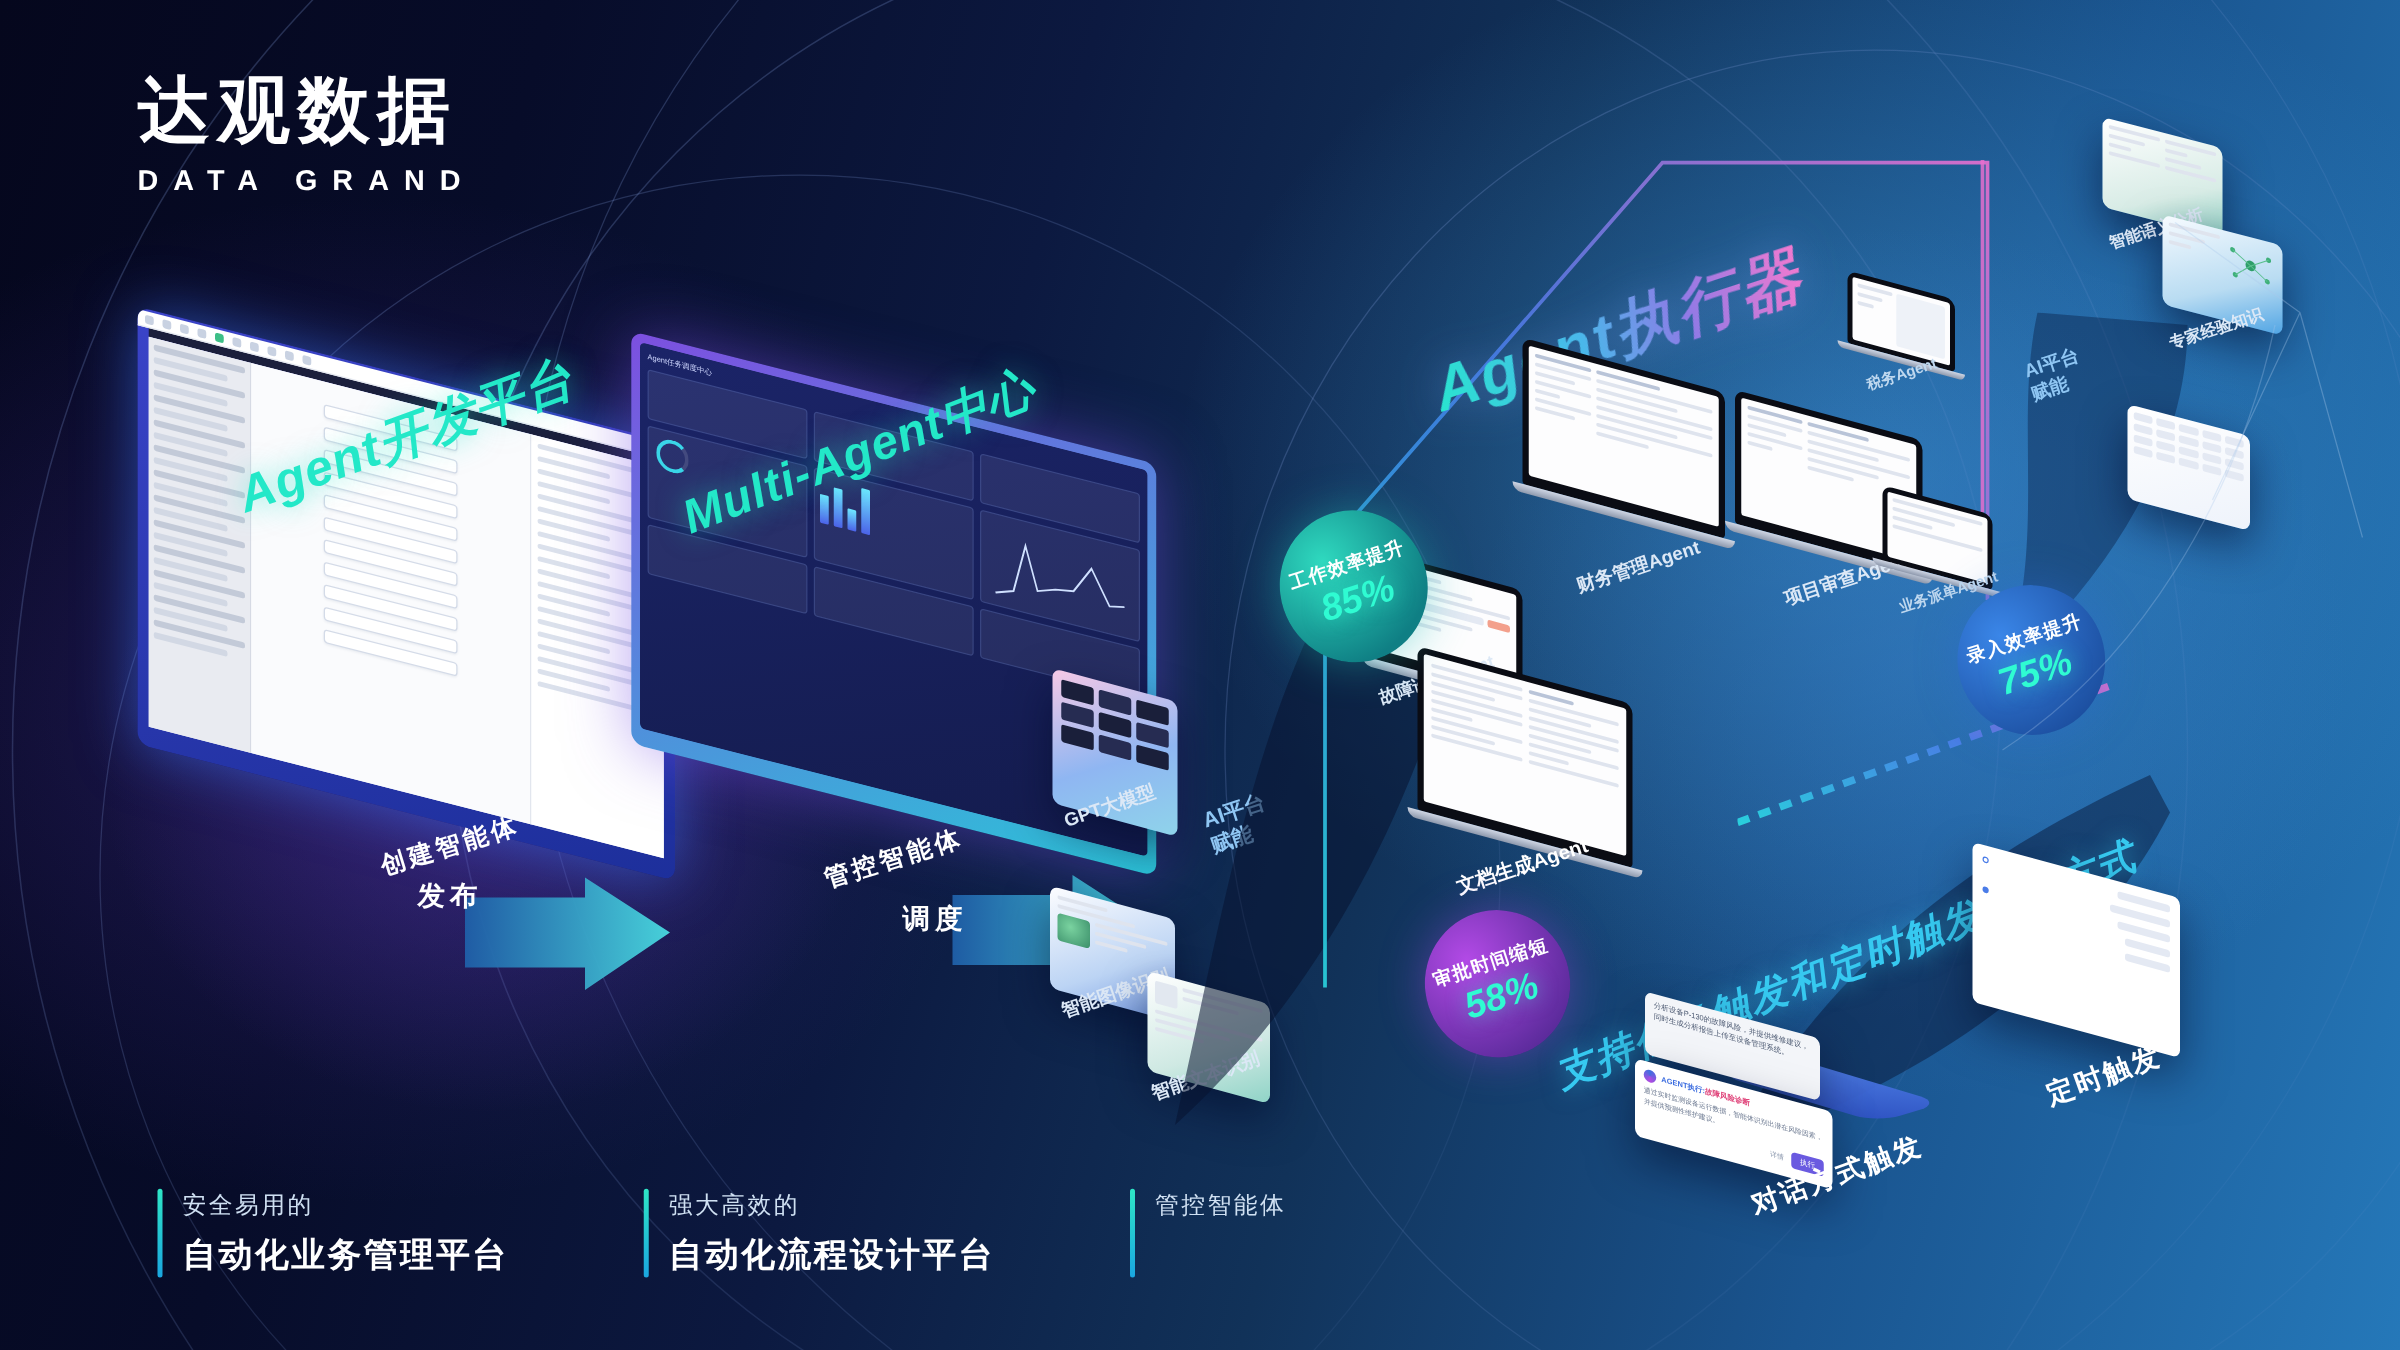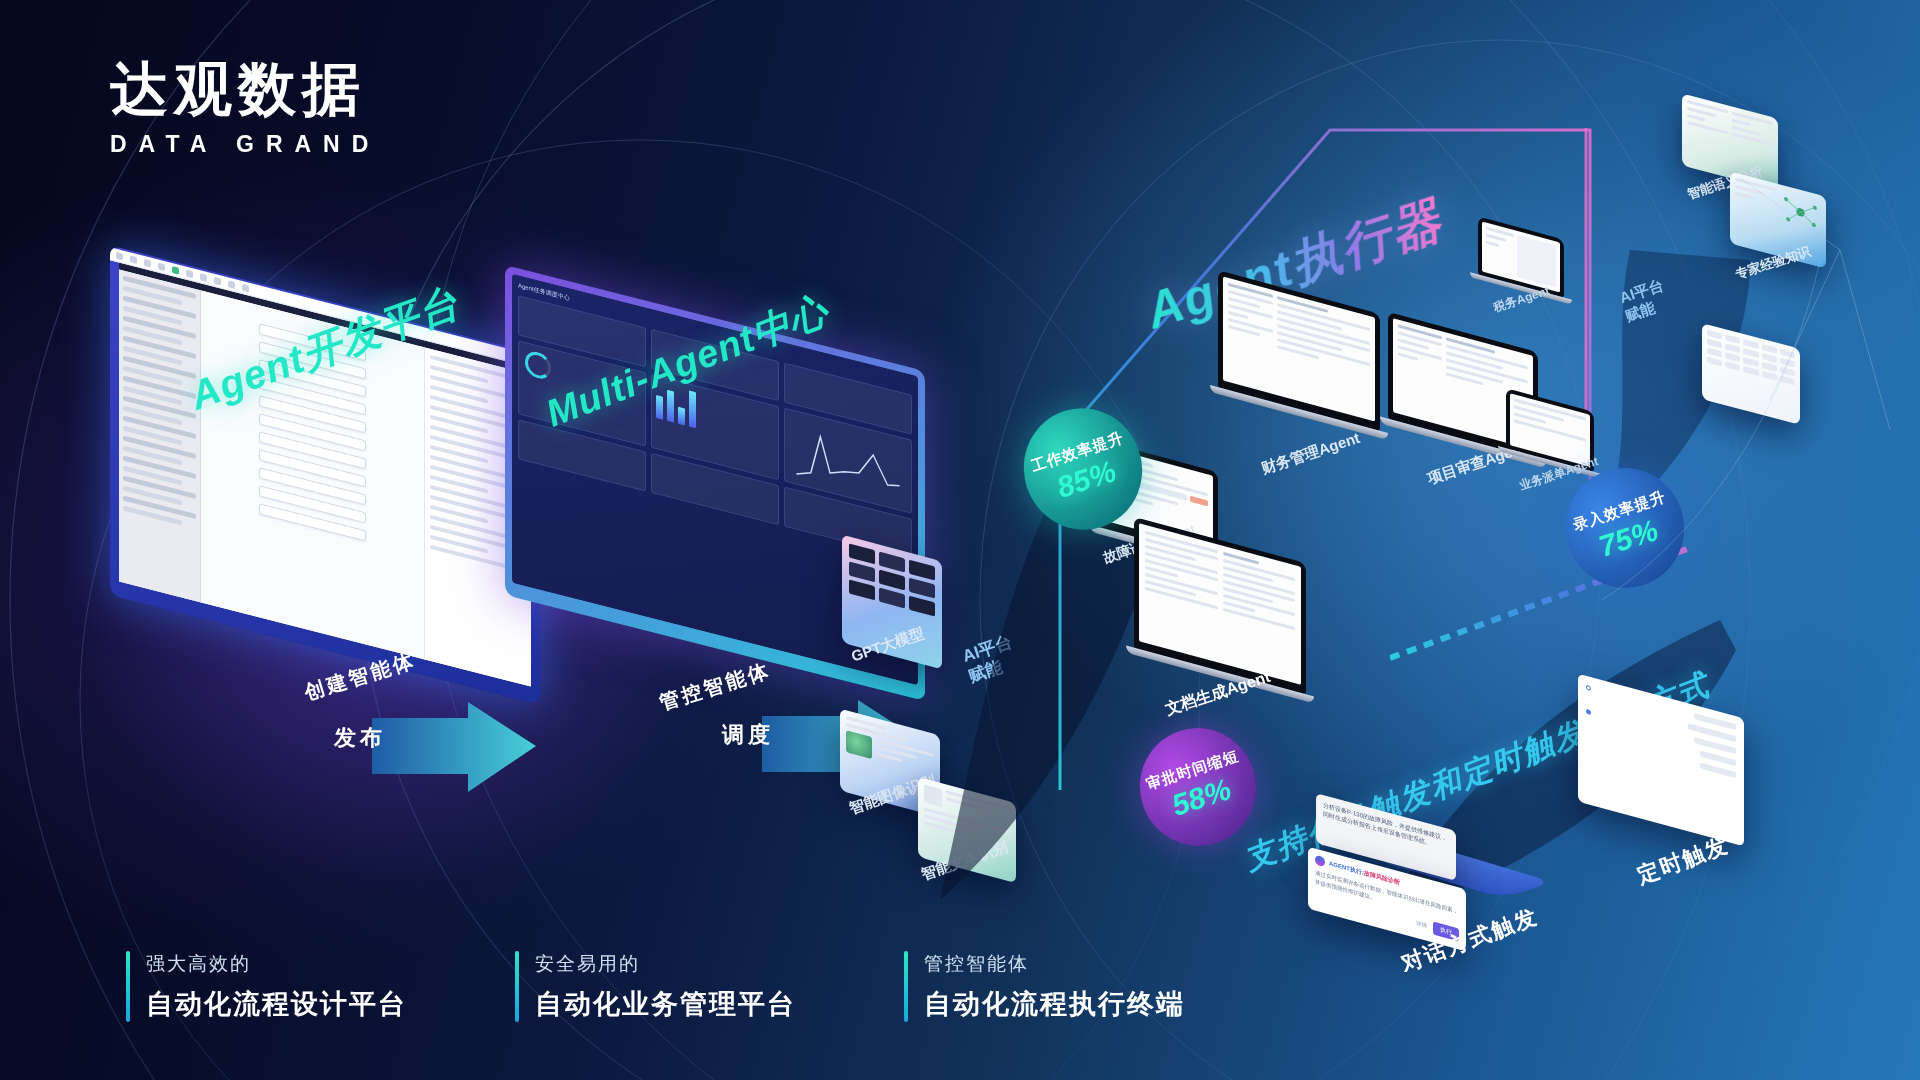--- a/index.html
+++ b/index.html
@@ -241,21 +241,21 @@
 
   <svg class="arrow" style="left:300px;top:700px;width:260px;height:110px" viewBox="0 0 260 110">
     <defs>
         <linearGradient id="ar1" x1="0" y1="0" x2="1" y2="0">
       <stop offset="0%" stop-color="#1f5fa8"></stop>
           <stop offset="100%" stop-color="#49d9e0"></stop>
         </linearGradient>
       </defs>
     <path d="M72 18 L168 18 L168 2 L236 46 L168 92 L168 74 L72 74 Z" fill="url(#ar1)" opacity=".95"></path>
   </svg>
-  <div class="rt cap" style="left:334px;top:723px;font-size:22px;letter-spacing:4px;">发布</div>
+  <div class="rt cap" style="left:334px;top:702px;font-size:22px;letter-spacing:4px;">发布</div>
 
   <div id="mon2" class="screen">
     <div class="app">
       <div class="t">Agent任务调度中心</div>
       <div class="grid">
         <div class="c"></div>
         <div class="c"></div>
         <div class="c"></div>
         <div class="c tall">
             <div class="ring"></div>
@@ -675,33 +675,32 @@
     </div>
   </div>
 
   <div class="rt cap" style="left:1402px;top:950px;font-size:22px;letter-spacing:2px;transform:rotate(-20deg);">对话方式触发</div>
   <div class="rt cap" style="left:1638px;top:862px;font-size:22px;letter-spacing:2px;transform:rotate(-20deg);">定时触发</div>
 
   <div id="bottom">
     <div class="blk">
       <div class="bar"></div>
       <div>
-        <div class="sub">强大高效的</div>
-        <div class="main">自动化流程设计平台</div>
+        <div class="sub">安全易用的</div>
+        <div class="main">自动化业务管理平台</div>
       </div>
     </div>
     <div class="blk">
       <div class="bar"></div>
       <div>
-        <div class="sub">安全易用的</div>
-        <div class="main">自动化业务管理平台</div>
+        <div class="sub">强大高效的</div>
+        <div class="main">自动化流程设计平台</div>
       </div>
     </div>
     <div class="blk">
       <div class="bar"></div>
       <div>
         <div class="sub">管控智能体</div>
-        <div class="main">自动化流程执行终端</div>
       </div>
     </div>
   </div>
 
 </div>
 
 </body></html>

